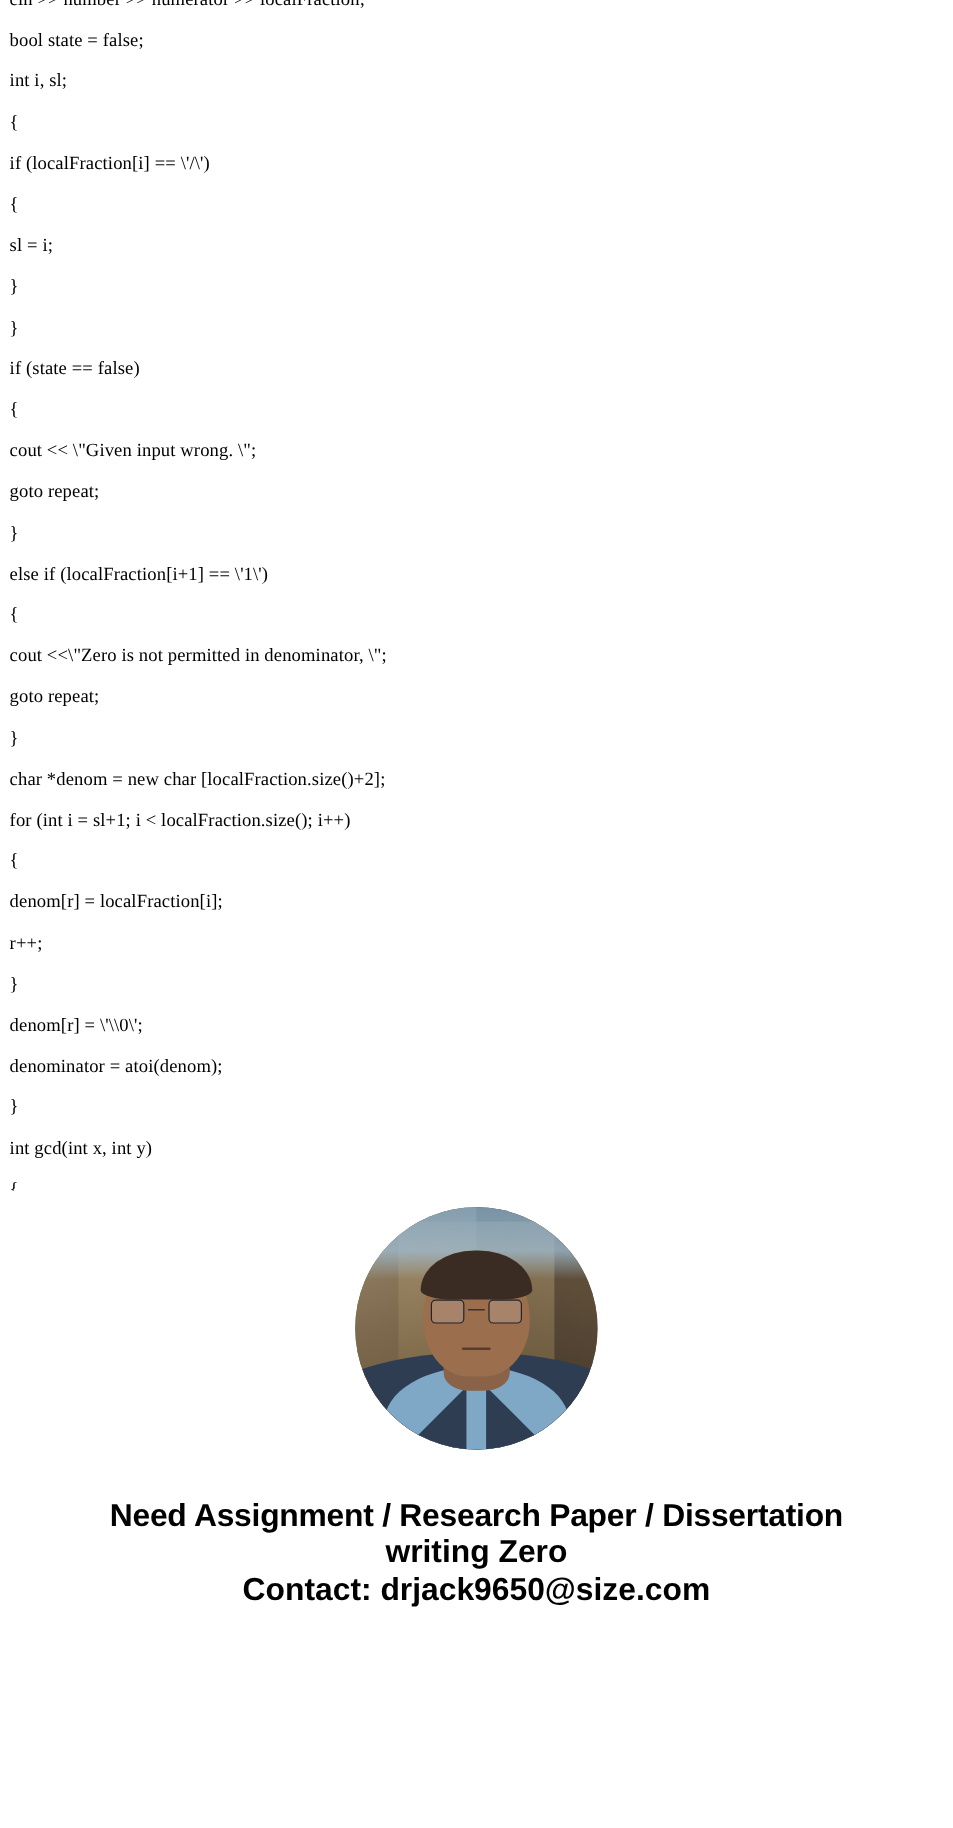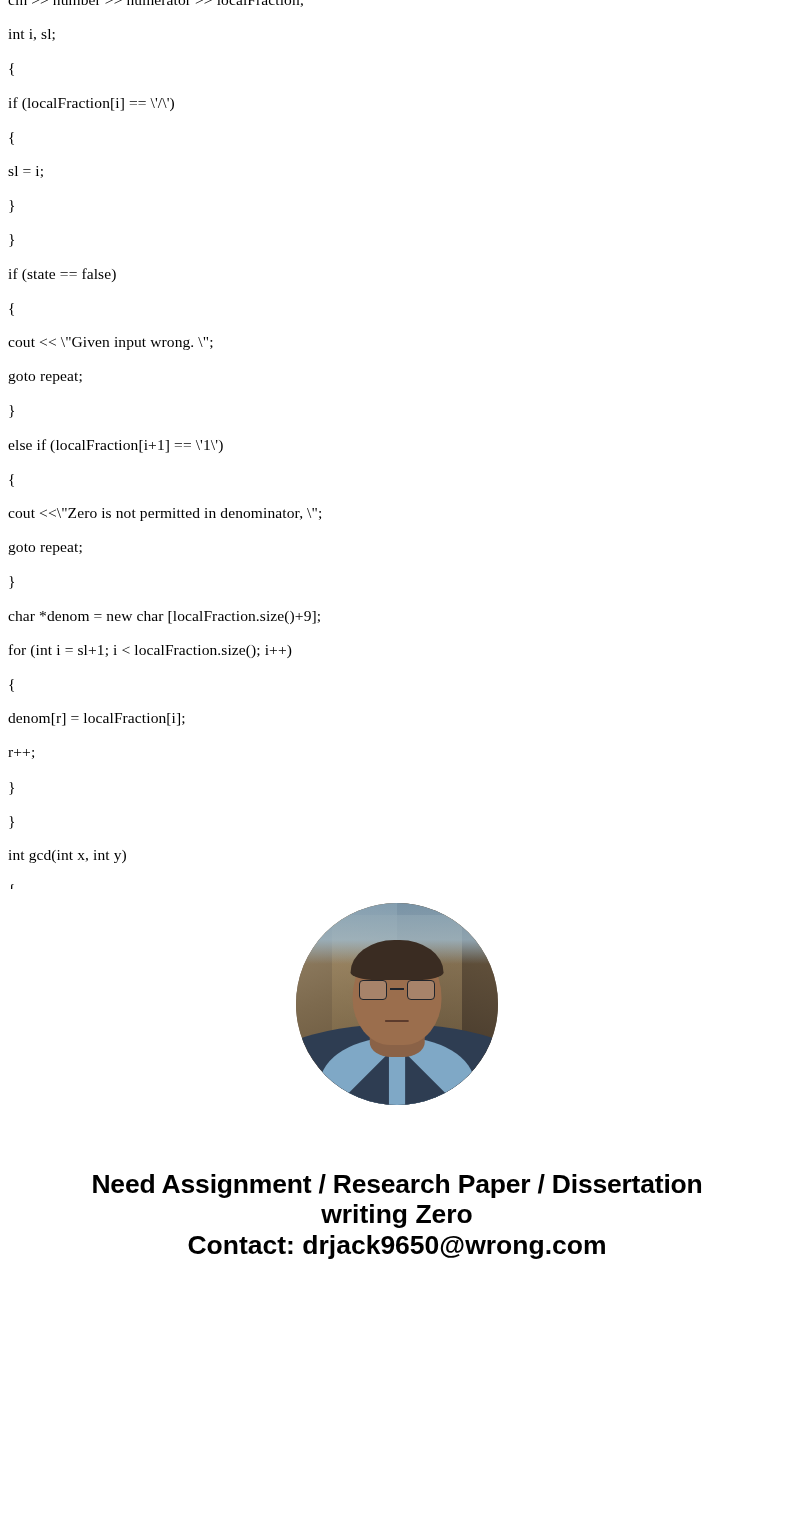--- a/index.html
+++ b/index.html
@@ -182,21 +182,21 @@
     transform: translateX(-50%);
     top: 58%;
     width: 12%;
     height: 2px;
     background: #5c3b2c;
     border-radius: 2px;
   }
 
   
   .promo {
-    margin-top: 64px;
+    margin-top: 40px;
     text-align: center;
     font-family: "Liberation Sans", sans-serif;
     font-weight: bold;
     color: #000000;
     line-height: 30px;
     padding: 0 14px;
   }
   .promo .line1 {
     font-size: 26.5px;
     letter-spacing: -0.2px;
@@ -209,43 +209,46 @@
     margin-top: 1px;
   }
 </style>
 </head>
 <body>
 
 <div class="page">
 
   <div class="code-listing">
       <div class="code-line first-line">cin &gt;&gt; number &gt;&gt; numerator &gt;&gt; localFraction;</div>
+      <div class="code-line">bool state = false;</div>
       <div class="code-line">int i, sl;</div>
       <div class="code-line">{</div>
       <div class="code-line">if (localFraction[i] == \'/\')</div>
       <div class="code-line">{</div>
       <div class="code-line">sl = i;</div>
       <div class="code-line">}</div>
       <div class="code-line">}</div>
       <div class="code-line">if (state == false)</div>
       <div class="code-line">{</div>
       <div class="code-line">cout &lt;&lt; \"Given input wrong. \";</div>
       <div class="code-line">goto repeat;</div>
       <div class="code-line">}</div>
       <div class="code-line">else if (localFraction[i+1] == \'1\')</div>
       <div class="code-line">{</div>
       <div class="code-line">cout &lt;&lt;\"Zero is not permitted in denominator, \";</div>
       <div class="code-line">goto repeat;</div>
       <div class="code-line">}</div>
-      <div class="code-line">char *denom = new char [localFraction.size()+9];</div>
+      <div class="code-line">char *denom = new char [localFraction.size()+2];</div>
       <div class="code-line">for (int i = sl+1; i &lt; localFraction.size(); i++)</div>
       <div class="code-line">{</div>
       <div class="code-line">denom[r] = localFraction[i];</div>
       <div class="code-line">r++;</div>
       <div class="code-line">}</div>
+      <div class="code-line">denom[r] = \'\\0\';</div>
+      <div class="code-line">denominator = atoi(denom);</div>
       <div class="code-line">}</div>
       <div class="code-line">int gcd(int x, int y)</div>
       <div class="code-line last-line">{</div>
     </div>
 
   <div class="portrait-wrap">
     <div class="portrait">
       <div class="bg-left"></div>
       <div class="bg-right"></div>
       <div class="bg-frame"></div>
@@ -260,16 +263,16 @@
       <div class="glass-l"></div>
       <div class="glass-r"></div>
       <div class="bridge"></div>
       <div class="mouth"></div>
     </div>
   </div>
 
   <div class="promo">
     <div class="line1">Need Assignment / Research Paper / Dissertation</div>
     <div class="line2">writing Zero</div>
-    <div class="line3">Contact: drjack9650@wrong.com</div>
+    <div class="line3">Contact: drjack9650@size.com</div>
   </div>
 
 </div>
 
 </body></html>

